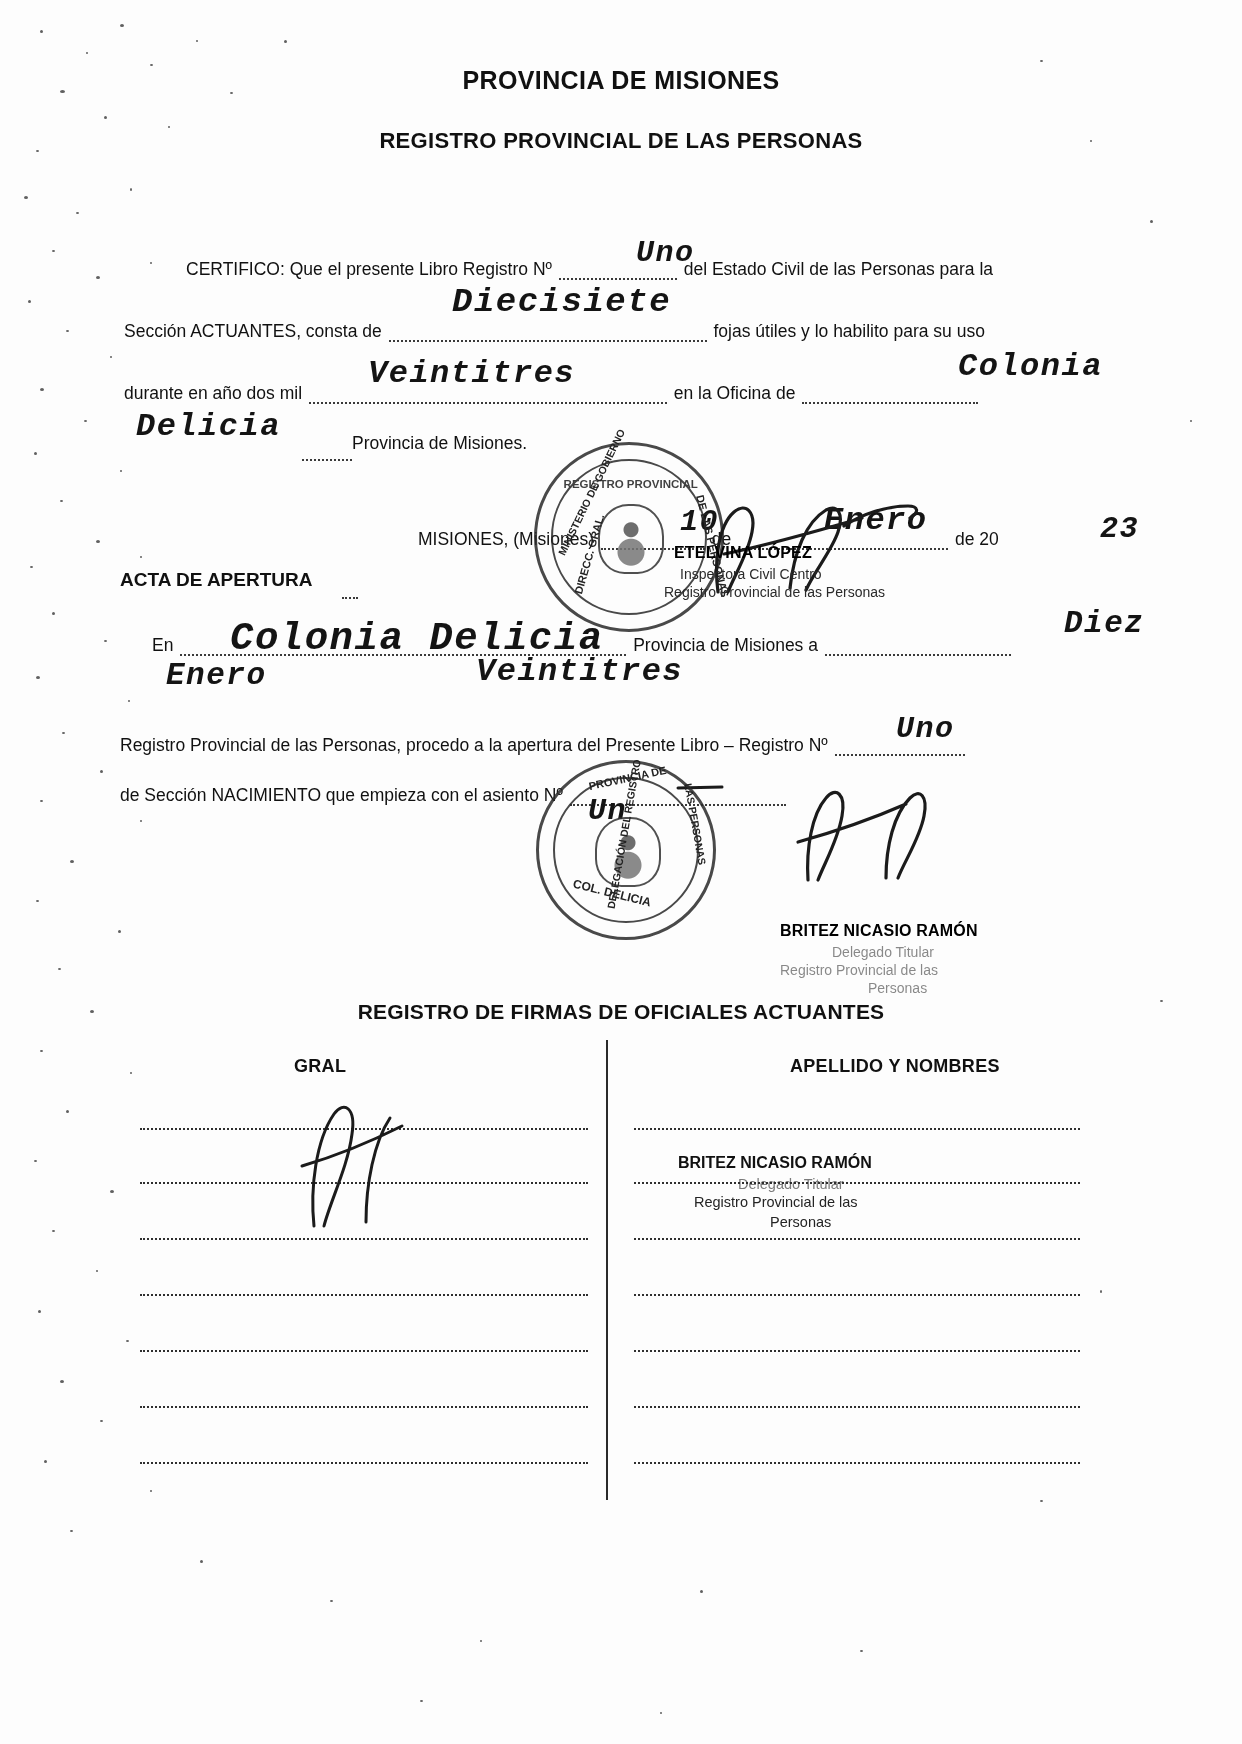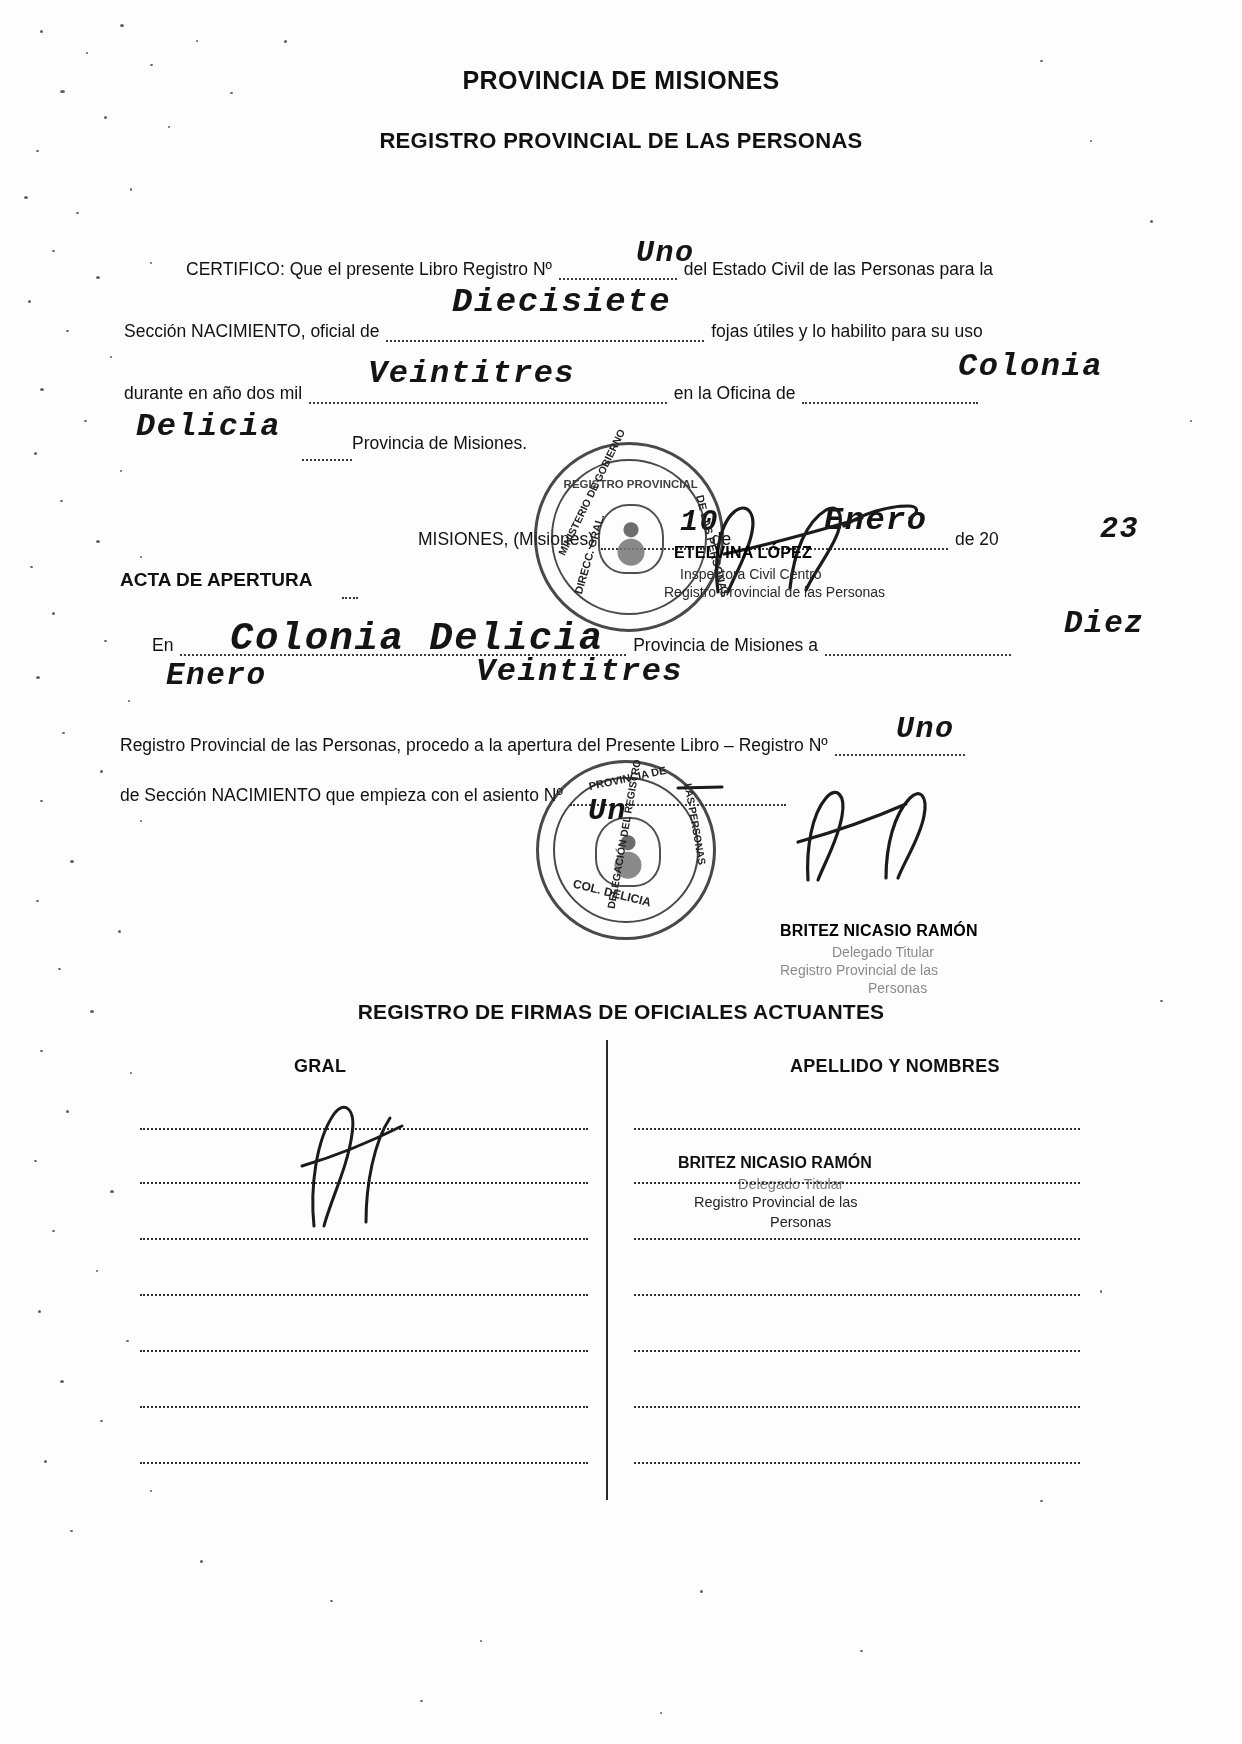--- a/index.html
+++ b/index.html
@@ -257,21 +257,21 @@
   <div class="hdr2 t-center">REGISTRO PROVINCIAL DE LAS PERSONAS</div>
 
   <div class="body-line" style="left:186px; top:258px;">
     <span>CERTIFICO: Que el presente Libro Registro Nº</span>
     <span class="dots" style="width:118px"></span>
     <span>del Estado Civil de las Personas para la</span>
   </div>
   <div class="hw" style="left:636px; top:236px; font-size:30px;">Uno</div>
 
   <div class="body-line" style="left:124px; top:320px;">
-    <span>Sección NACIMIENTO, oficial de</span>
+    <span>Sección ACTUANTES, consta de</span>
     <span class="dots" style="width:318px"></span>
     <span>fojas útiles y lo habilito para su uso</span>
   </div>
   <div class="hw" style="left:452px; top:283px; font-size:34px;">Diecisiete</div>
 
   <div class="body-line" style="left:124px; top:382px;">
     <span>durante en año dos mil</span>
     <span class="dots" style="width:358px"></span>
     <span>en la Oficina de</span>
     <span class="dots" style="width:176px"></span>

